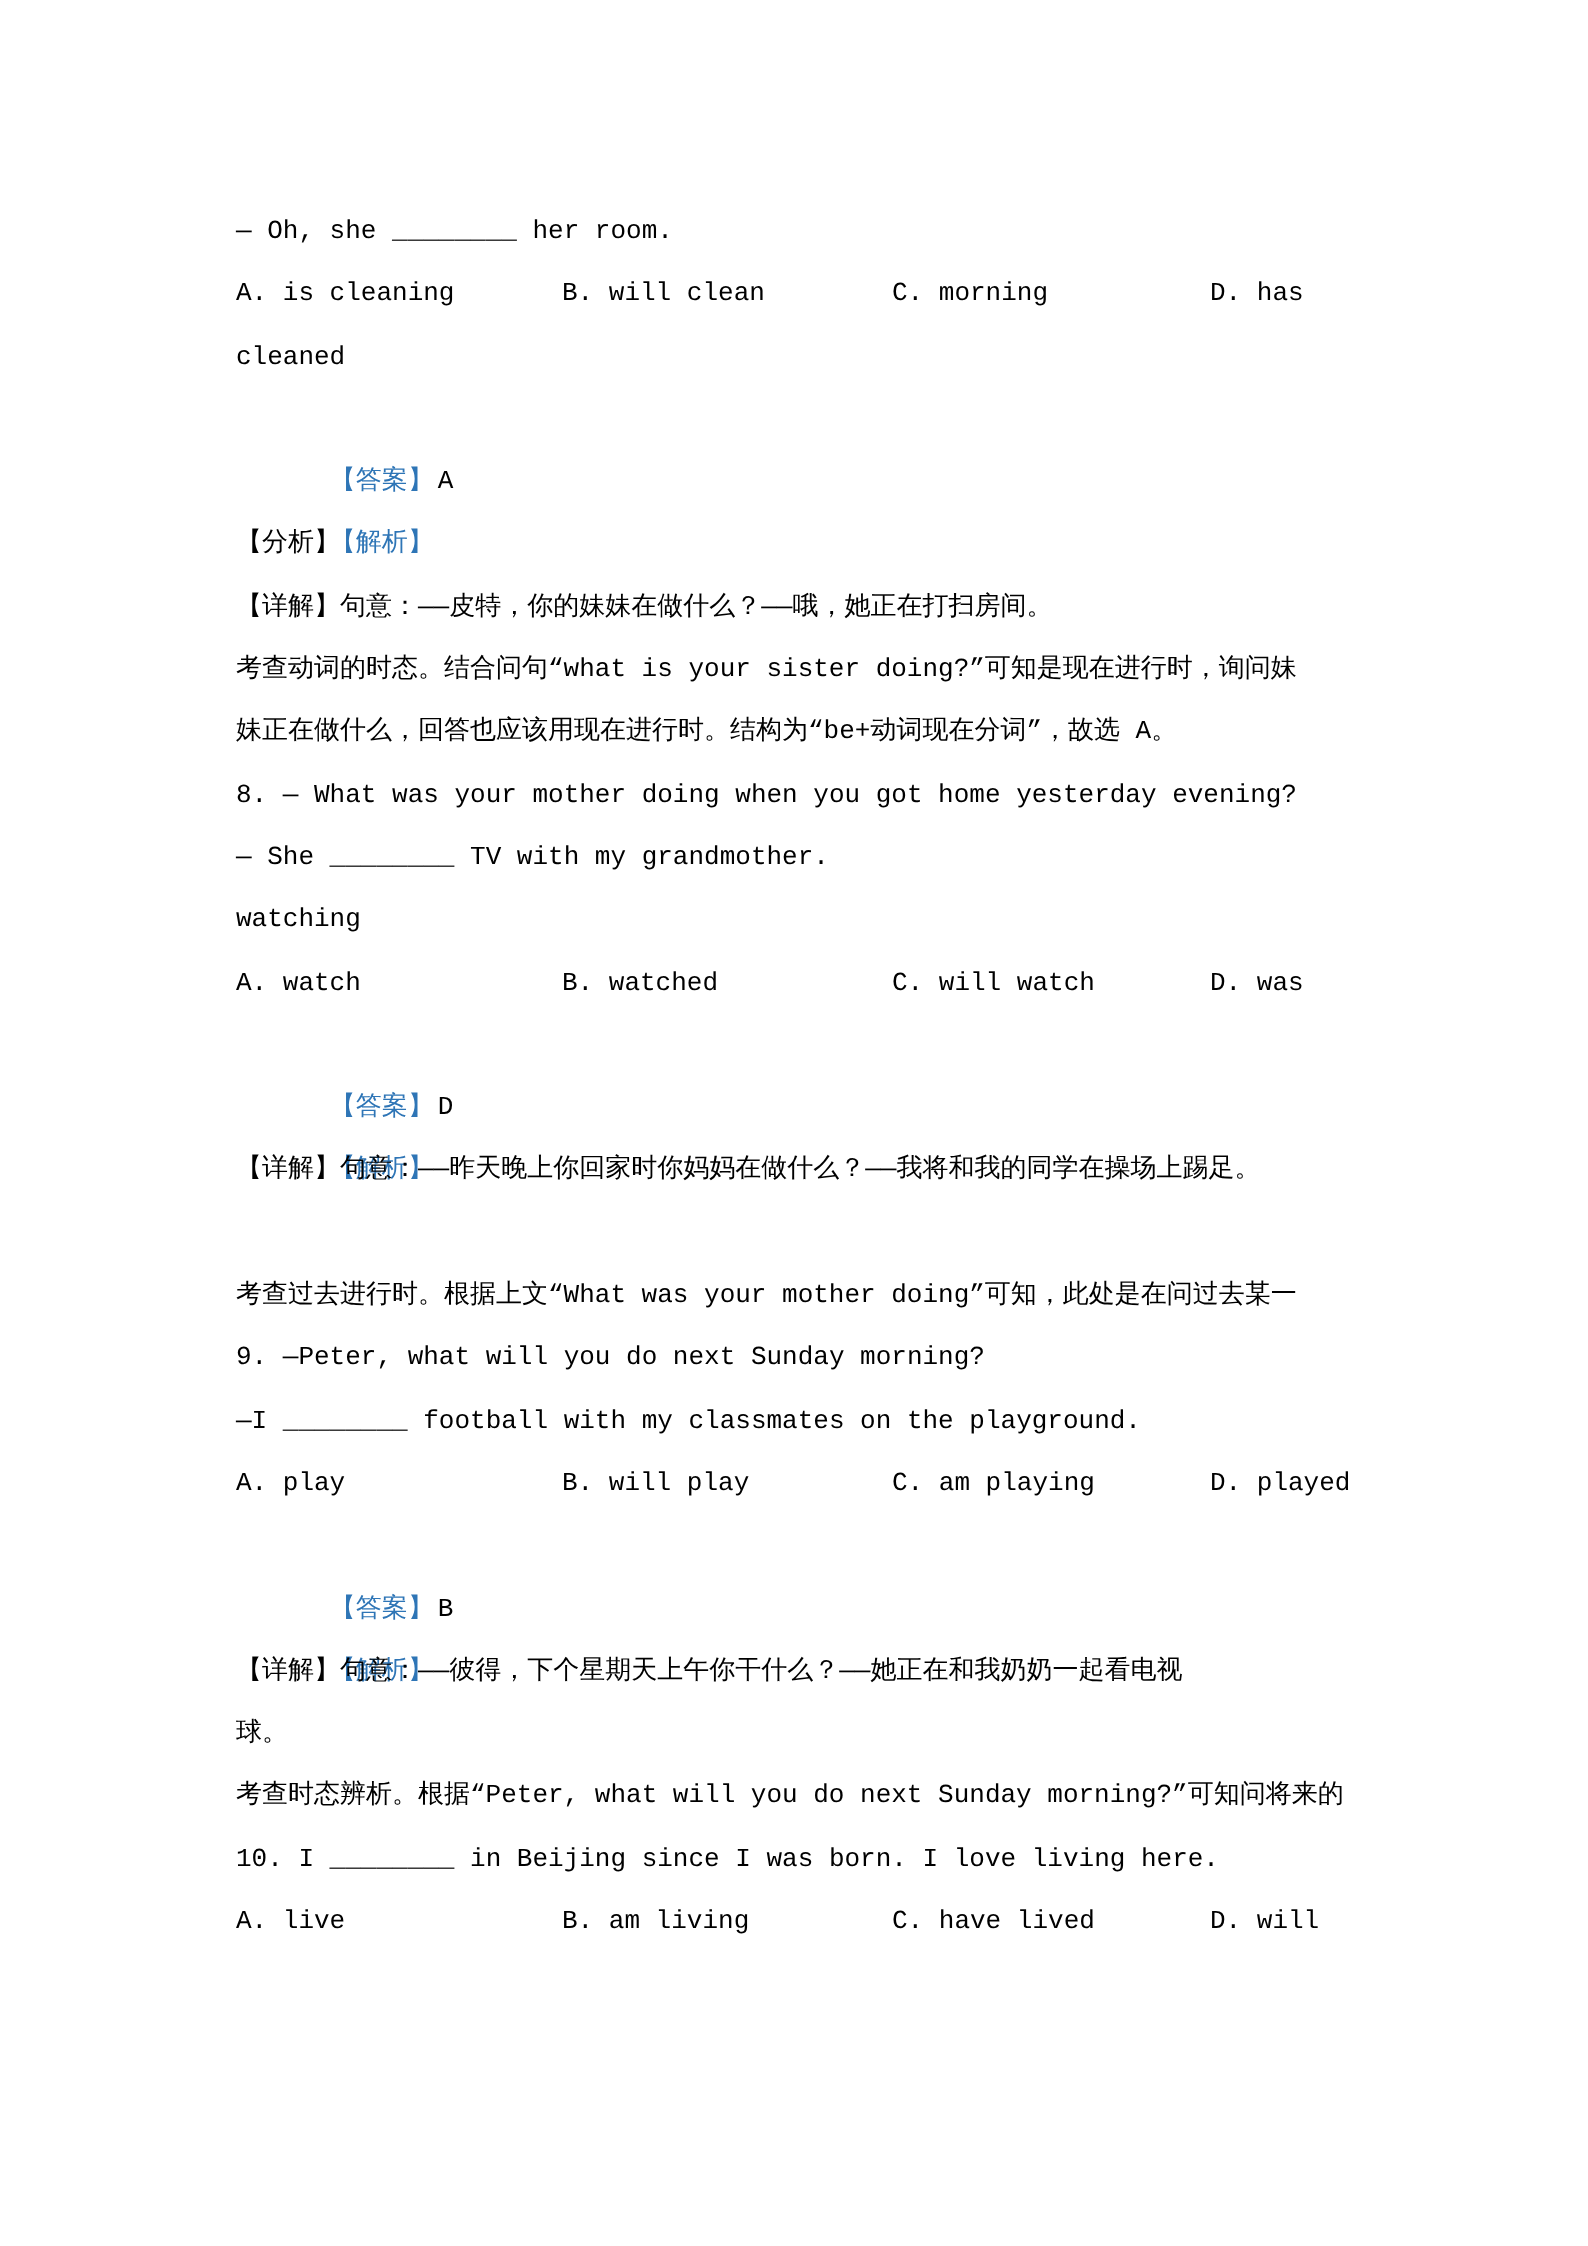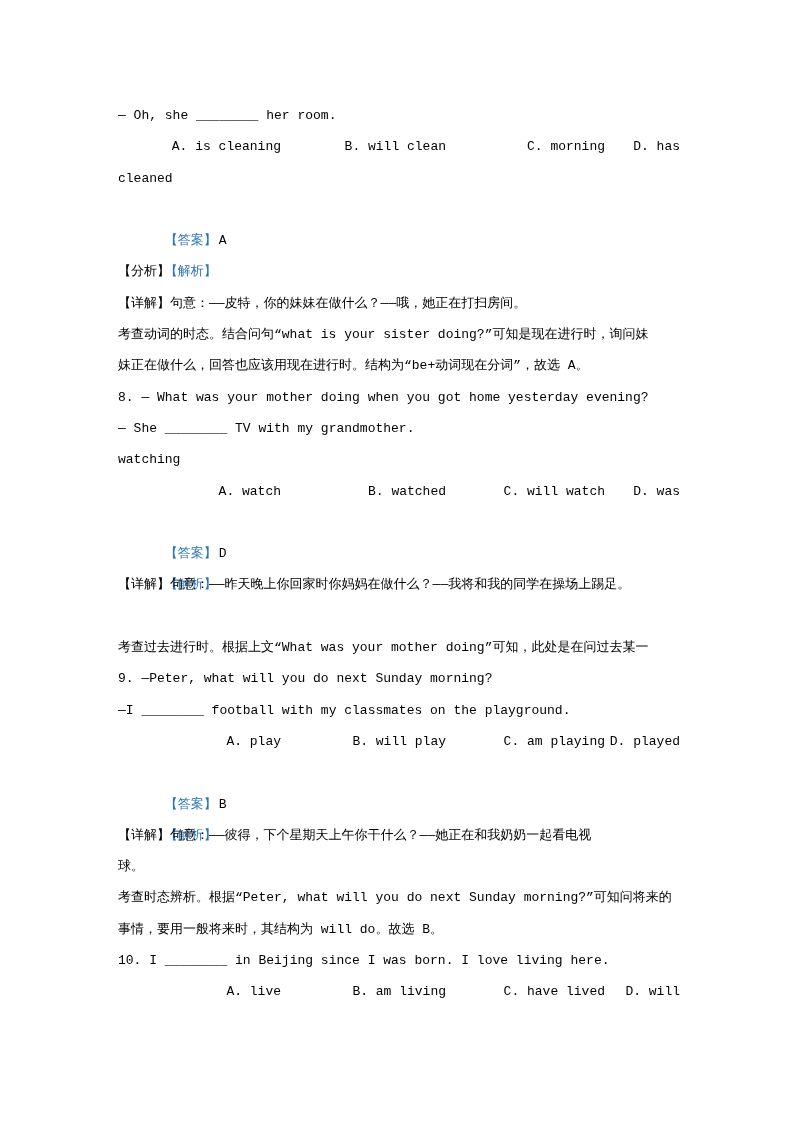--- a/index.html
+++ b/index.html
@@ -21,21 +21,20 @@
     width: 562px;
   }
   .line {
     height: 31.3px;
     line-height: 31.3px;
     white-space: pre;
   }
   .options {
     display: grid;
     grid-template-columns: 163px 165px 159px auto;
-    text-align: right;
   }
   .opt { white-space: pre; }
   .blue { color: var(--label-blue, #2E75B6); }
   .answer-value { margin-left: 2px; }
 </style>
 </head>
 <body>
 
 <div class="page">
   <div class="content">
@@ -102,21 +101,20 @@
       <span class="blue">【答案】</span><span class="answer-value">B</span>
     </div>
 
     <div class="line">
       <span class="blue">【解析】</span>
     </div>
 
     <div class="line">【详解】句意：——彼得，下个星期天上午你干什么？——她正在和我奶奶一起看电视</div>
     <div class="line">球。</div>
     <div class="line">考查时态辨析。根据“Peter, what will you do next Sunday morning?”可知问将来的</div>
-    <div class="line">事情，要用一般将来时，其结构为 will do。故选 B。</div>
 
     <div class="line">10. I ________ in Beijing since I was born. I love living here.</div>
 
     <div class="line options">
       <span class="opt">A. live</span>
       <span class="opt">B. am living</span>
       <span class="opt">C. have lived</span>
       <span class="opt">D. will</span>
     </div>
 

